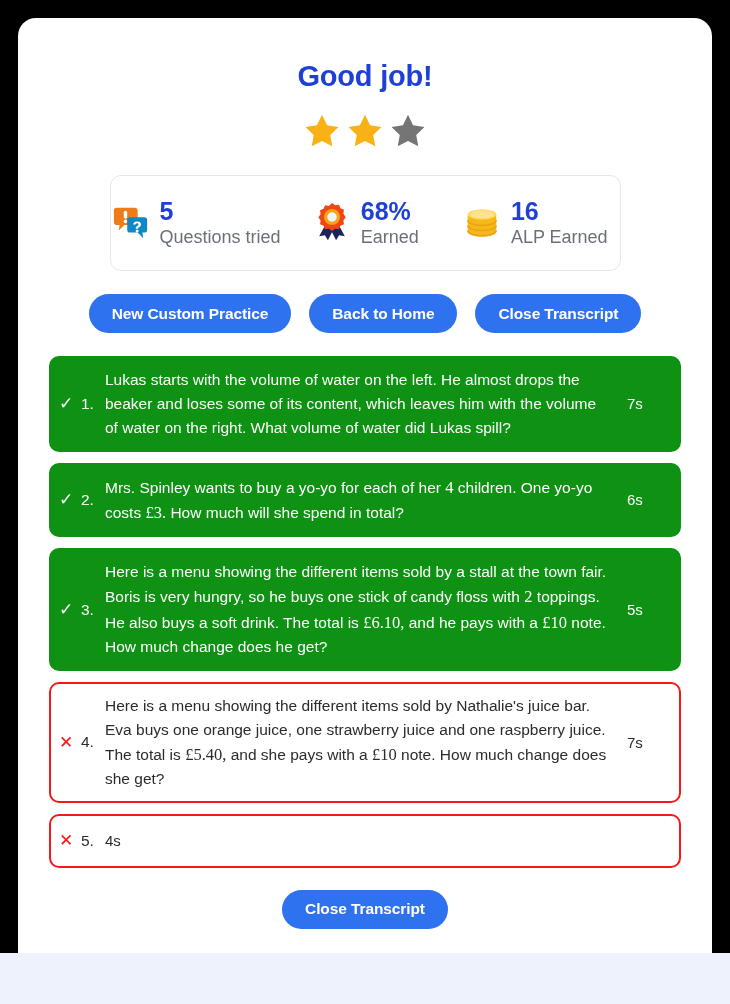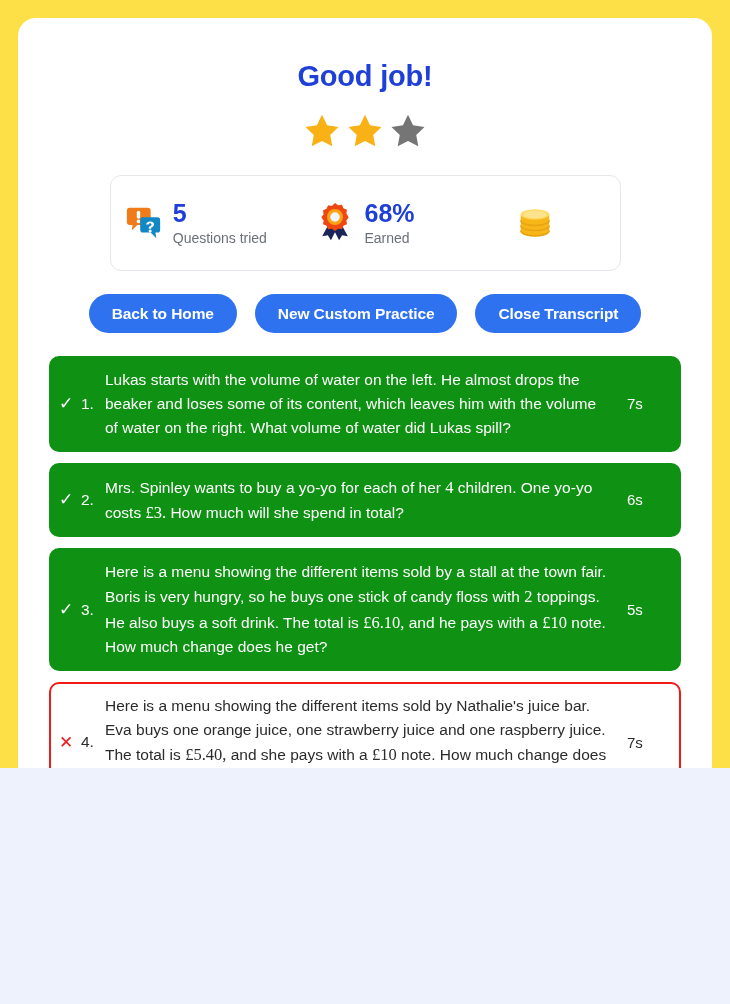--- a/index.html
+++ b/index.html
@@ -8,22 +8,22 @@
     width: 730px;
     height: 1004px;
     background: #eef2fc;
     font-family: "Liberation Sans", sans-serif;
     -webkit-font-smoothing: antialiased;
   }
 
   #page {
     position: relative;
     width: 730px;
-    height: 768px;
-    background: #fde047;
+    height: 953px;
+    background: #000000;
     overflow: hidden;
   }
 
   .results-card {
     position: absolute;
     left: 18px;
     top: 18px;
     width: 694px;
     height: 968px;
     background: #ffffff;
@@ -85,21 +85,21 @@
     justify-content: center;
   }
   .stat-texts { display: flex; flex-direction: column; align-items: flex-start; }
   .stat-value {
     font-size: 25px;
     font-weight: bold;
     color: #1e40d8;
     line-height: 1.05;
   }
   .stat-label {
-    font-size: 14px;
+    font-size: 18px;
     color: #6b7078;
     margin-top: 3px;
     white-space: nowrap;
   }
 
   
   .actions {
     display: flex;
     justify-content: center;
     gap: 18px;
@@ -248,27 +248,31 @@
         <div class="stat-icon">
           <svg width="38" height="38" viewBox="0 0 40 40">
             <path fill="#f7b718" d="M5 11h30v18c0 3-6.7 5.4-15 5.4S5 32 5 29z"></path>
             <ellipse cx="20" cy="11" rx="15" ry="5.4" fill="#ffd95e"></ellipse>
             <ellipse cx="20" cy="11" rx="12.5" ry="4.1" fill="#fde38d"></ellipse>
             <path d="M5 17.2c0 3 6.7 5.4 15 5.4s15-2.4 15-5.4" fill="none" stroke="#e8a412" stroke-width="1.6"></path>
             <path d="M5 22.6c0 3 6.7 5.4 15 5.4s15-2.4 15-5.4" fill="none" stroke="#e8a412" stroke-width="1.6"></path>
             <path d="M5 28c0 3 6.7 5.4 15 5.4S35 31 35 28" fill="none" stroke="#e8a412" stroke-width="1.6"></path>
           </svg>
         </div>
+        <div class="stat-texts">
+          <div class="stat-value">16</div>
+          <div class="stat-label">ALP Earned</div>
+        </div>
       </div>
 
     </div>
 
     <div class="actions">
+      <button class="btn">New Custom Practice</button>
       <button class="btn">Back to Home</button>
-      <button class="btn">New Custom Practice</button>
       <button class="btn">Close Transcript</button>
     </div>
 
     <div class="transcript">
         <div class="row correct">
           <div class="row-mark">✓</div>
           <div class="row-num">1.</div>
           <div class="row-text">Lukas starts with the volume of water on the left. He almost drops the beaker and loses some of its content, which leaves him with the volume of water on the right. What volume of water did Lukas spill?</div>
           <div class="row-time">7s</div>
         </div>

